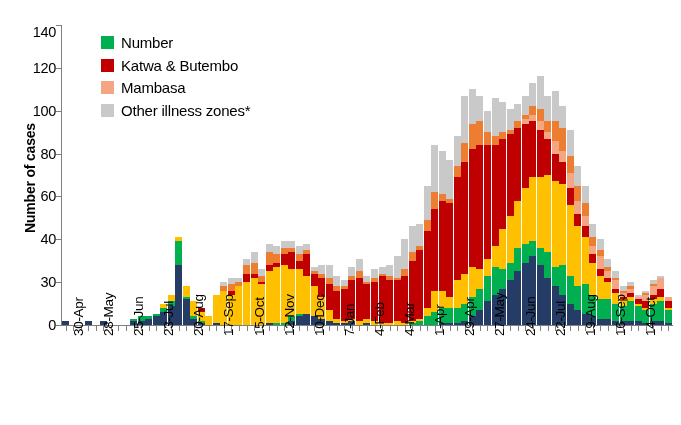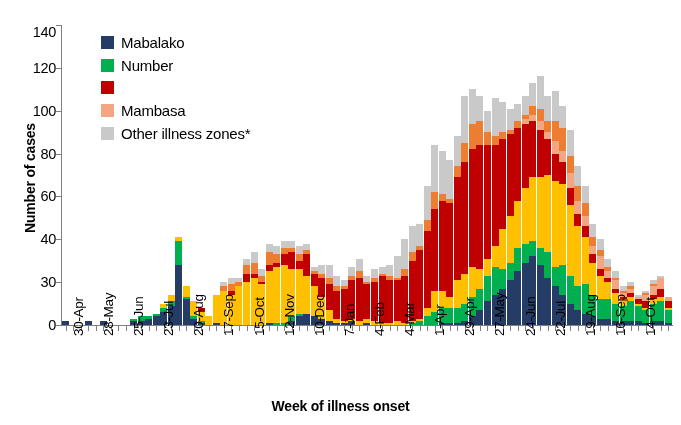--- a/index.html
+++ b/index.html
@@ -744,33 +744,29 @@
       <div class="xlab" style="left: 432.247px;">1-Apr</div>
       <div class="xlab" style="left: 462.37px;">29-Apr</div>
       <div class="xlab" style="left: 492.494px;">27-May</div>
       <div class="xlab" style="left: 522.617px;">24-Jun</div>
       <div class="xlab" style="left: 552.741px;">22-Jul</div>
       <div class="xlab" style="left: 582.864px;">19-Aug</div>
       <div class="xlab" style="left: 612.988px;">16-Sep</div>
       <div class="xlab" style="left: 643.111px;">14-Oct</div>
     </div>
 
-  <div class="xlabel">Week of illness onset</div>
 
   <div id="legend">
-      <div class="legrow">
-        <div class="legswatch" style="background: rgb(37, 61, 102);"></div>
-        <div class="legtext">Mabalako</div>
-      </div>
       <div class="legrow">
         <div class="legswatch" style="background: rgb(0, 176, 80);"></div>
         <div class="legtext">Number</div>
       </div>
       <div class="legrow">
         <div class="legswatch" style="background: rgb(192, 0, 0);"></div>
+        <div class="legtext">Katwa &amp; Butembo</div>
       </div>
       <div class="legrow">
         <div class="legswatch" style="background: rgb(244, 165, 130);"></div>
         <div class="legtext">Mambasa</div>
       </div>
       <div class="legrow">
         <div class="legswatch" style="background: rgb(201, 201, 201);"></div>
         <div class="legtext">Other illness zones*</div>
       </div>
     </div>

